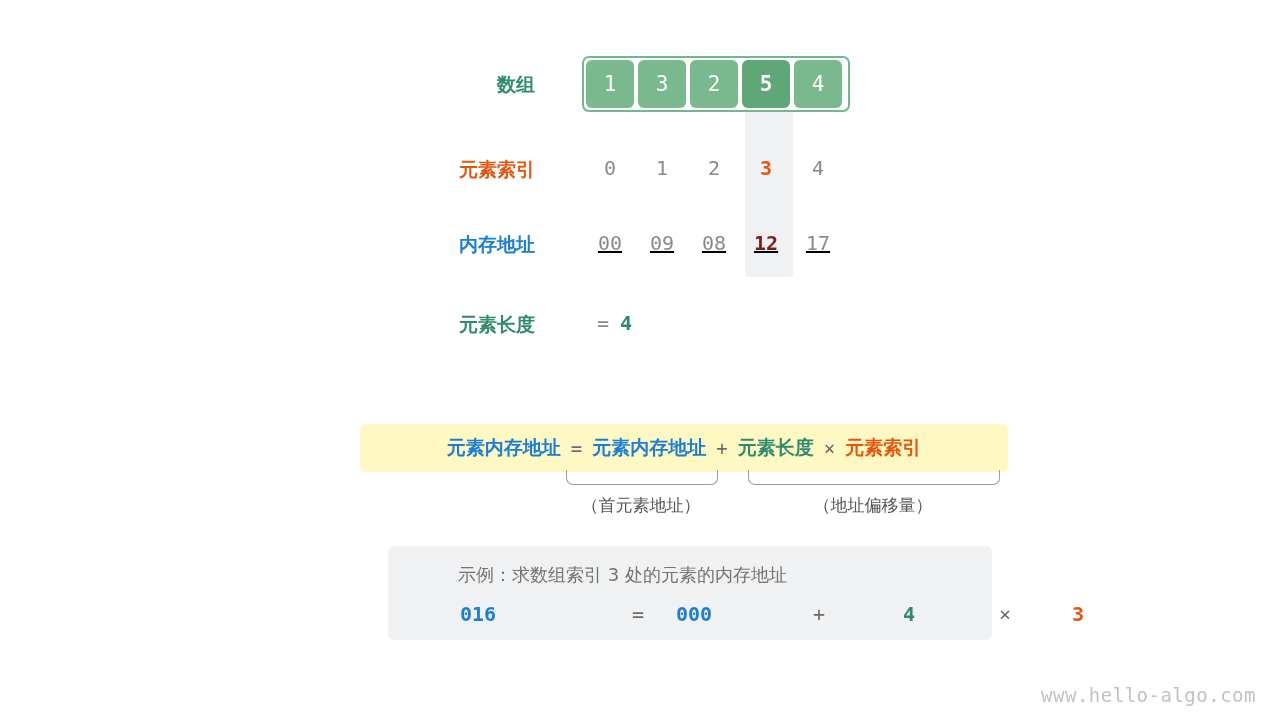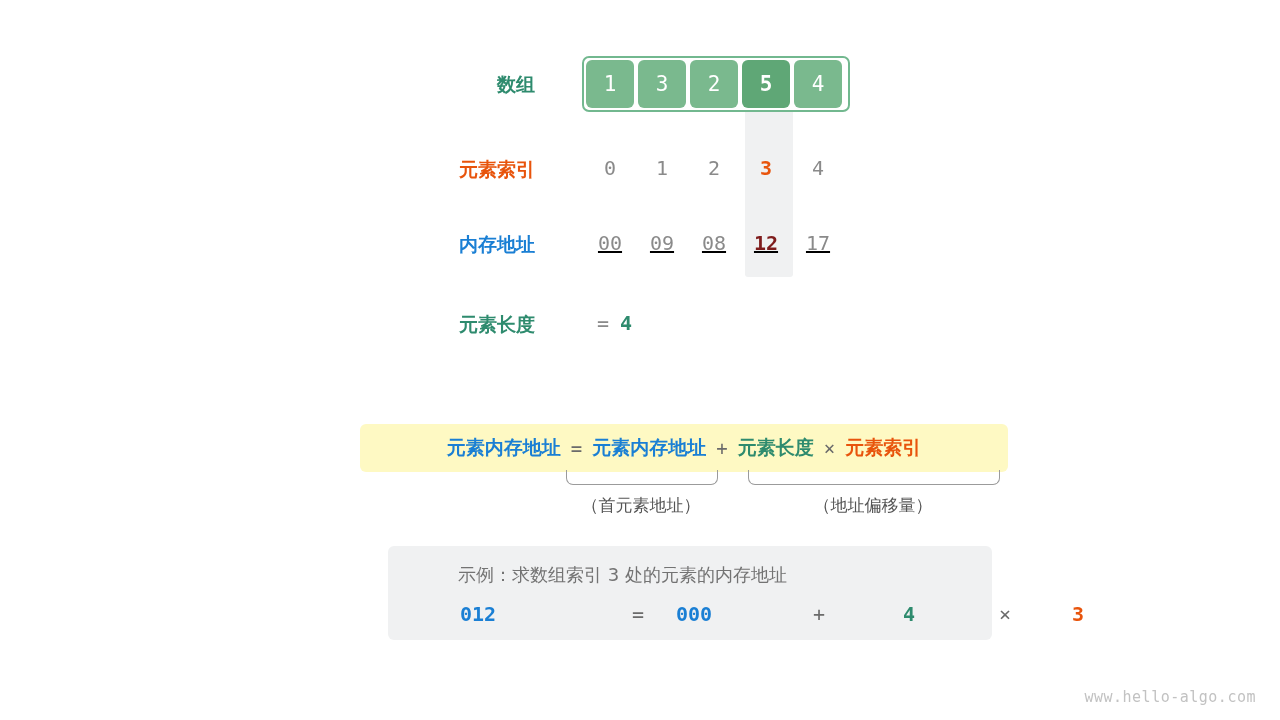--- a/index.html
+++ b/index.html
@@ -211,21 +211,21 @@
   .ex-c { left: 460px; width: 160px; color: #2e8b6e; transform: translateX(-19px); }
   .ex-times { left: 540px; width: 160px; color: #6b6b6b; font-weight: normal; transform: translateX(-3px); }
   .ex-d { left: 620px; width: 160px; color: #e8540c; transform: translateX(-10px); }
 
   
   .watermark {
     position: absolute;
     right: 24px;
     bottom: 14px;
     font-family: "DejaVu Sans Mono", "Liberation Mono", monospace;
-    font-size: 15px;
+    font-size: 19px;
     color: #c2c2c2;
     letter-spacing: 0.5px;
   }
 </style>
 </head>
 <body>
 
 <div class="stage">
 
   <div class="highlight-col"></div>
@@ -274,21 +274,21 @@
   </div>
 
   <div class="brace brace-1"></div>
   <div class="brace brace-2"></div>
   <div class="caption cap-1">（首元素地址）</div>
   <div class="caption cap-2">（地址偏移量）</div>
 
   <div class="example">
     <div class="ex-title">示例：求数组索引 3 处的元素的内存地址</div>
     <div class="ex-row">
-      <span class="ex-cell ex-a">012</span>
+      <span class="ex-cell ex-a">016</span>
       <span class="ex-cell ex-eq">=</span>
       <span class="ex-cell ex-b">000</span>
       <span class="ex-cell ex-plus">+</span>
       <span class="ex-cell ex-c">4</span>
       <span class="ex-cell ex-times">×</span>
       <span class="ex-cell ex-d">3</span>
     </div>
   </div>
 
   <div class="watermark">www.hello-algo.com</div>

